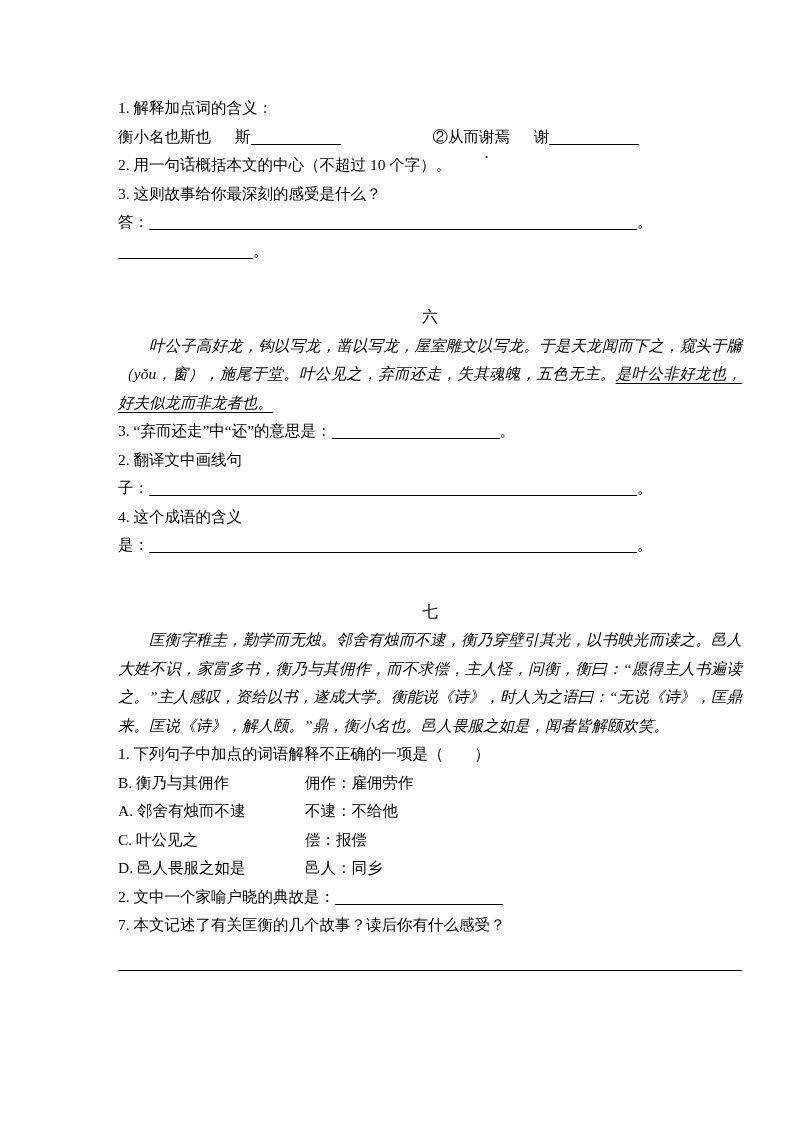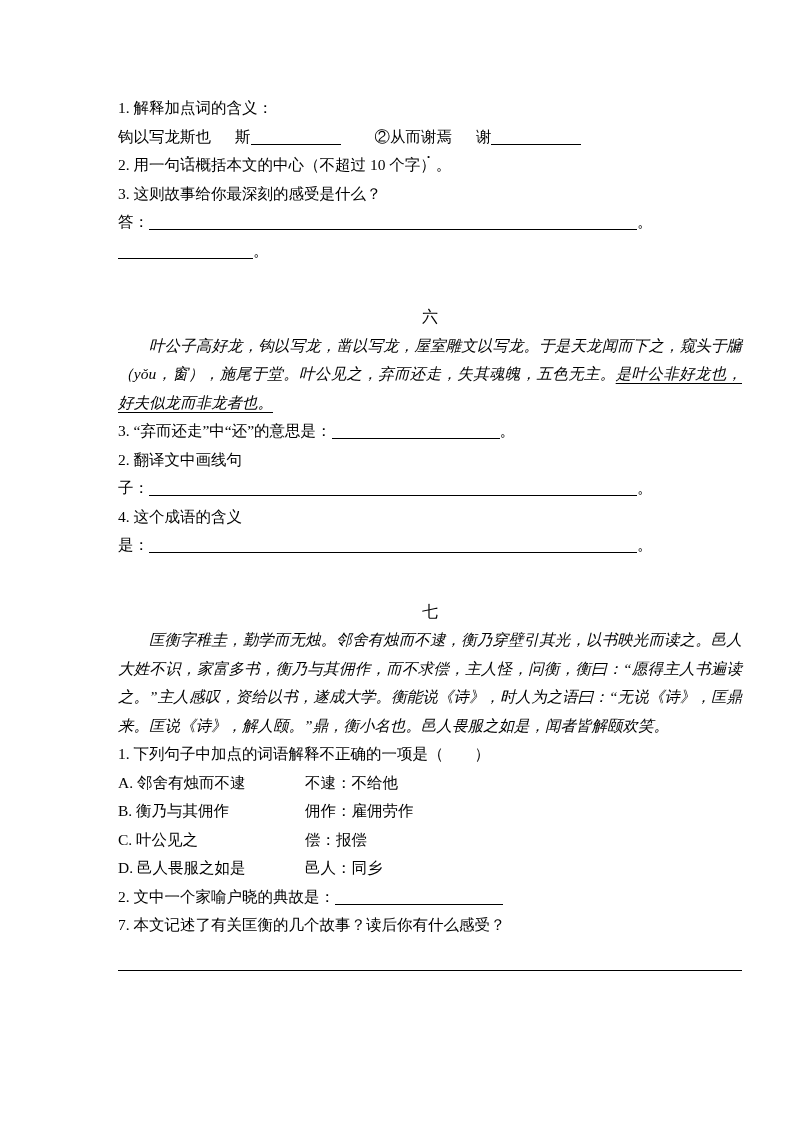--- a/index.html
+++ b/index.html
@@ -43,41 +43,41 @@
   .em-dot { position: relative; display: inline-block; }
   .em-dot::after {
     content: "•";
     position: absolute;
     left: 50%; bottom: -11px;
     transform: translateX(-50%);
     font-size: 9px;
     line-height: 9px;
   }
   .word-gap { display: inline-block; width: 24px; }
-  .item2 { margin-left: 30px; }
+  .item2 { margin-left: 88px; }
   .options-table .opt-row { white-space: nowrap; }
   .opt-phrase { display: inline-block; width: 187px; }
   .answer-rule {
     border-bottom: 1px solid #000;
     width: 100%;
     margin-top: 30px;
     height: 1px;
   }
 </style>
 </head>
 <body>
 
 <div class="page">
 
   <section>
     <p class="line">1. 解释加点词的含义：</p>
 
     <p class="line">
       <span>
-        <span>钩以写龙</span><span class="em-dot">斯</span><span>也</span><span class="word-gap"></span><span>斯</span><span class="blank blank-word"></span>
+        <span>衡小名也</span><span class="em-dot">斯</span><span>也</span><span class="word-gap"></span><span>斯</span><span class="blank blank-word"></span>
       </span>
       <span class="item2">
         <span>②从而</span><span class="em-dot">谢</span><span>焉</span><span class="word-gap"></span><span>谢</span><span class="blank blank-word"></span>
       </span>
     </p>
 
     <p class="line">2. 用一句话概括本文的中心（不超过 10 个字）。</p>
     <p class="line">3. 这则故事给你最深刻的感受是什么？</p>
 
     <p class="line">
@@ -113,24 +113,24 @@
 
   <section>
     <p class="section-title">七</p>
 
     <p class="passage">匡衡字稚圭，勤学而无烛。邻舍有烛而不逮，衡乃穿壁引其光，以书映光而读之。邑人大姓不识，家富多书，衡乃与其佣作，而不求偿，主人怪，问衡，衡曰：“愿得主人书遍读之。”主人感叹，资给以书，遂成大学。衡能说《诗》，时人为之语曰：“无说《诗》，匡鼎来。匡说《诗》，解人颐。”鼎，衡小名也。邑人畏服之如是，闻者皆解颐欢笑。</p>
 
     <p class="line">1. 下列句子中加点的词语解释不正确的一项是（　　）</p>
 
     <div class="options-table">
       <p class="opt-row">
-        <span class="opt-phrase">A. 邻舍有烛而不逮</span><span>不逮：不给他</span>
+        <span class="opt-phrase">B. 衡乃与其佣作</span><span>佣作：雇佣劳作</span>
       </p>
       <p class="opt-row">
-        <span class="opt-phrase">B. 衡乃与其佣作</span><span>佣作：雇佣劳作</span>
+        <span class="opt-phrase">A. 邻舍有烛而不逮</span><span>不逮：不给他</span>
       </p>
       <p class="opt-row">
         <span class="opt-phrase">C. 叶公见之</span><span>偿：报偿</span>
       </p>
       <p class="opt-row">
         <span class="opt-phrase">D. 邑人畏服之如是</span><span>邑人：同乡</span>
       </p>
     </div>
 
     <p class="line">

